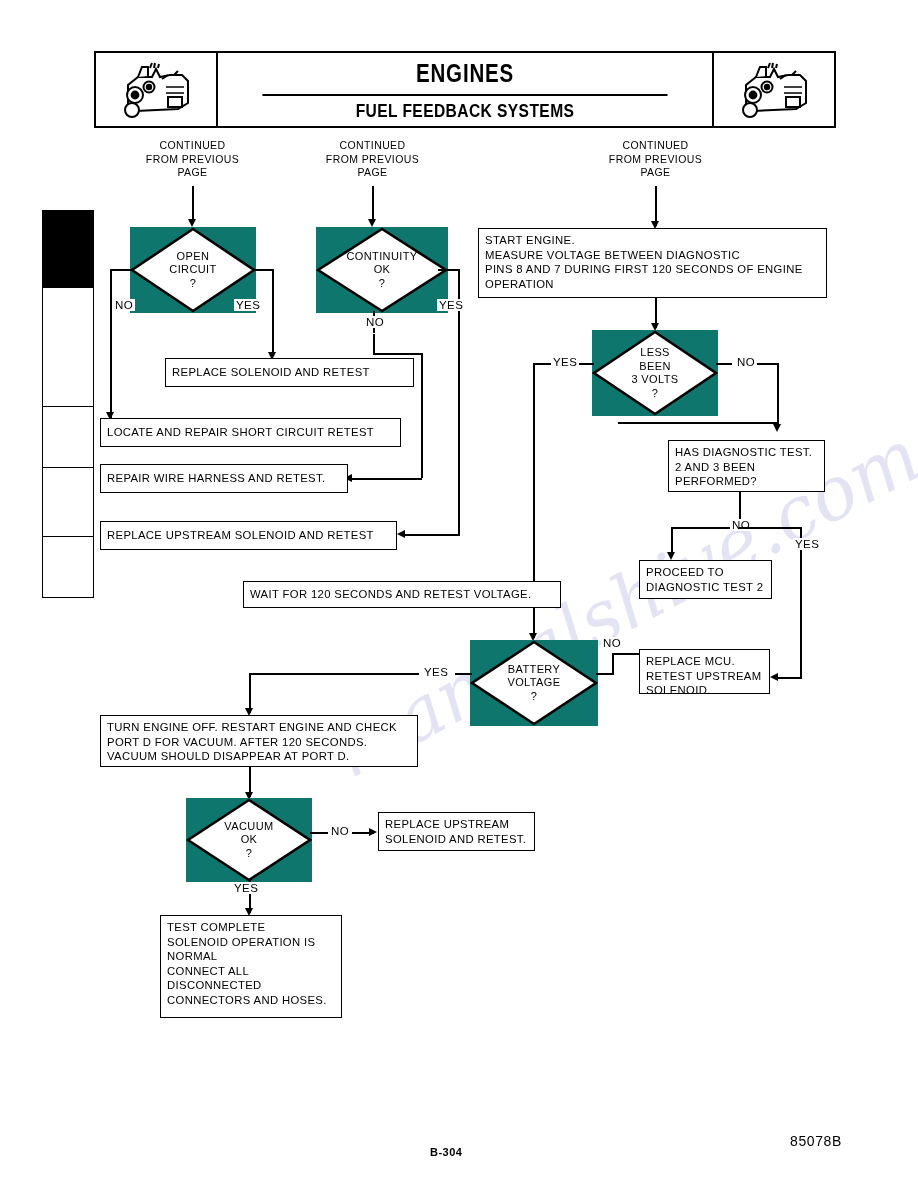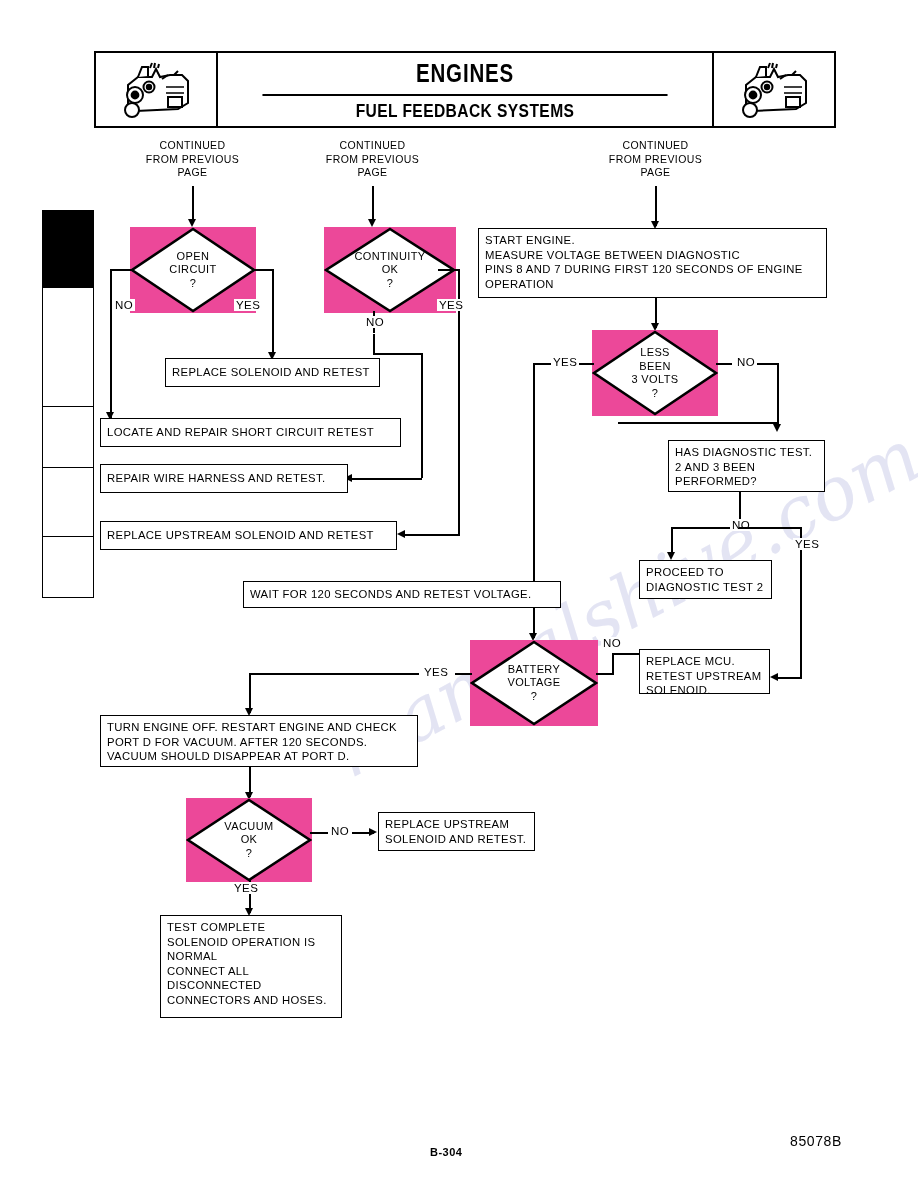--- a/index.html
+++ b/index.html
@@ -58,21 +58,21 @@
   }
   .box{
     position:absolute;border:1.8px solid #000;background:#fff;box-sizing:border-box;
     font-size:11.3px;letter-spacing:.35px;line-height:14.5px;
     padding:4px 6px;
   }
   .box.center{display:flex;align-items:center;}
   .box .t{display:block;}
 
   .diamond{
-    position:absolute;background:#ec4899;
+    position:absolute;background:#0f766e;
   }
   .diamond .dshape{
     position:absolute;inset:0;
   }
   .diamond .dtext{
     position:absolute;inset:0;display:flex;flex-direction:column;
     align-items:center;justify-content:center;
     font-size:11px;line-height:13.5px;letter-spacing:.4px;text-align:center;
     pointer-events:none;
   }
@@ -186,21 +186,21 @@
   <div class="lbl" style="left:234px;top:299px;">YES</div>
 
   <div class="note" style="left:300px;top:139px;width:145px;">
     <div>CONTINUED</div>
     <div>FROM PREVIOUS</div>
     <div>PAGE</div>
   </div>
   <div class="ln lnv" style="left:372px;top:186px;height:35px;"></div>
   <div class="arr down" style="left:368px;top:219px;"></div>
 
-  <div class="diamond" style="left:324px;top:227px;width:132px;height:86px;">
+  <div class="diamond" style="left:316px;top:227px;width:132px;height:86px;">
     <svg class="dshape" viewBox="0 0 132 86" preserveAspectRatio="none" aria-hidden="true">
       <polygon points="66,2 130,43 66,84 2,43" fill="#fff" stroke="#000" stroke-width="2.6"></polygon>
     </svg>
     <div class="dtext">
       <span>CONTINUITY</span>
       <span>OK</span>
       <span>?</span>
     </div>
   </div>
 
@@ -255,21 +255,21 @@
 
   <div class="ln lnh" style="left:716px;top:363px;width:16px;"></div>
   <div class="ln lnh" style="left:757px;top:363px;width:22px;"></div>
   <div class="ln lnv" style="left:777px;top:363px;height:65px;"></div>
   <div class="arr down" style="left:773px;top:424px;"></div>
   <div class="lbl" style="left:735px;top:356px;">NO</div>
 
   <div class="ln lnh" style="left:618px;top:422px;width:160px;"></div>
   <div class="ln lnv" style="left:618px;top:422px;height:0px;"></div>
 
-  <div class="box center" style="left:165px;top:358px;width:215px;height:29px;">
+  <div class="box center" style="left:165px;top:358px;width:249px;height:29px;">
     <span class="t">REPLACE SOLENOID AND RETEST</span>
   </div>
 
   <div class="box center" style="left:100px;top:418px;width:301px;height:29px;">
     <span class="t">LOCATE AND REPAIR SHORT CIRCUIT  RETEST</span>
   </div>
 
   <div class="box center" style="left:100px;top:464px;width:248px;height:29px;">
     <span class="t">REPAIR WIRE HARNESS AND RETEST.</span>
   </div>

